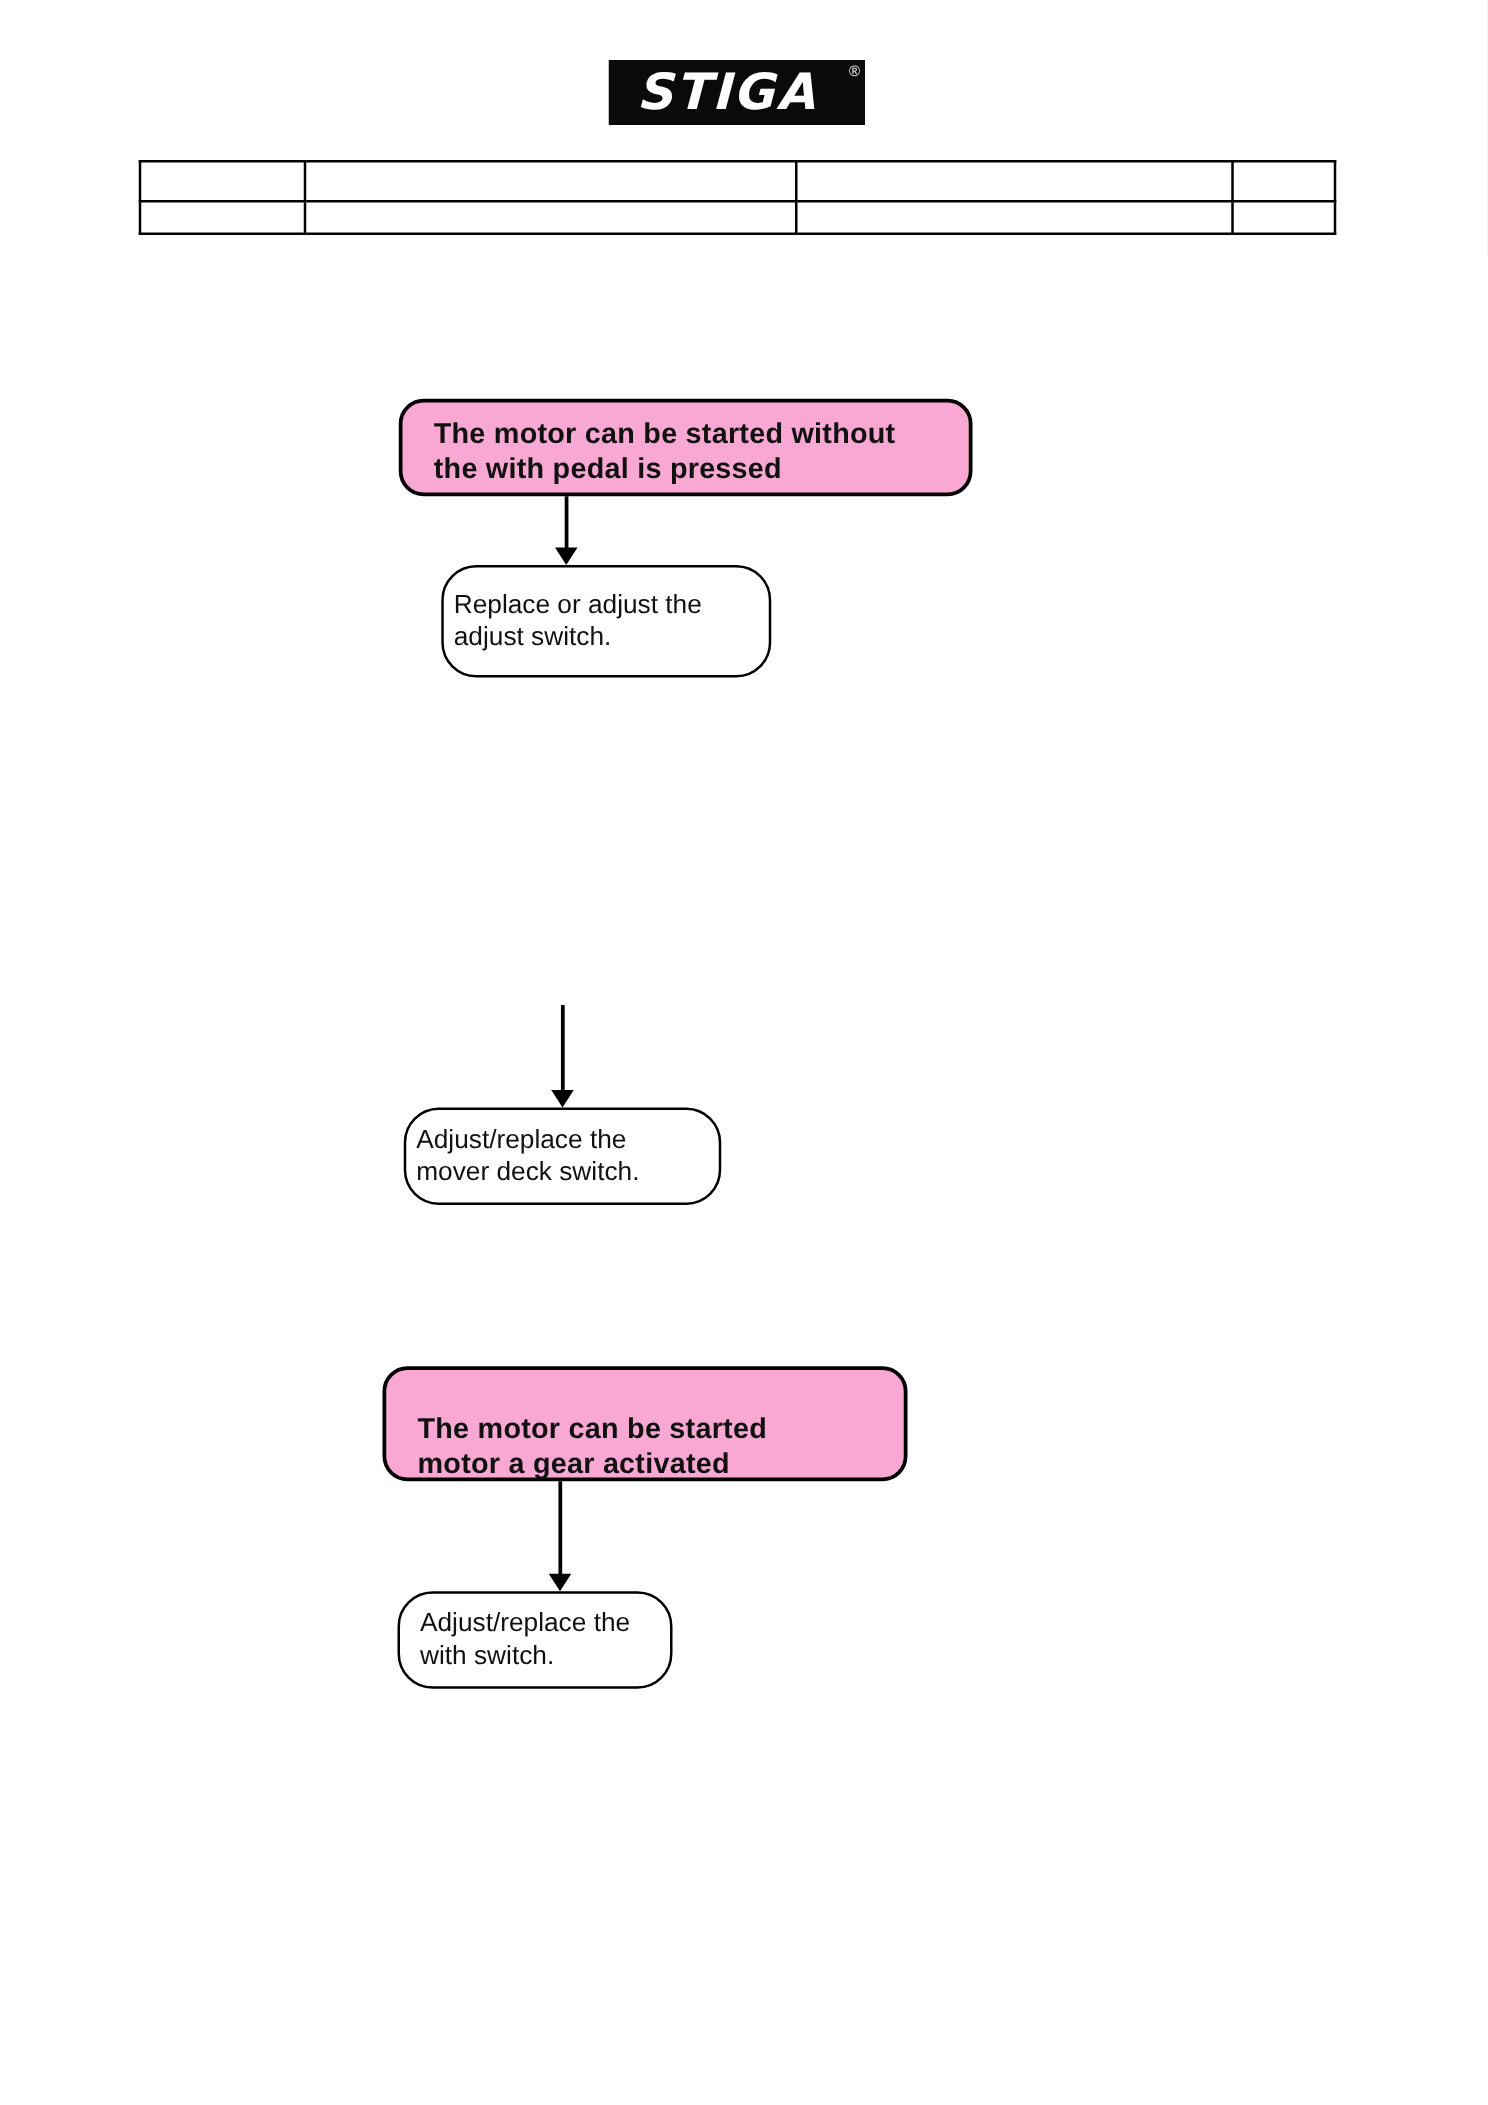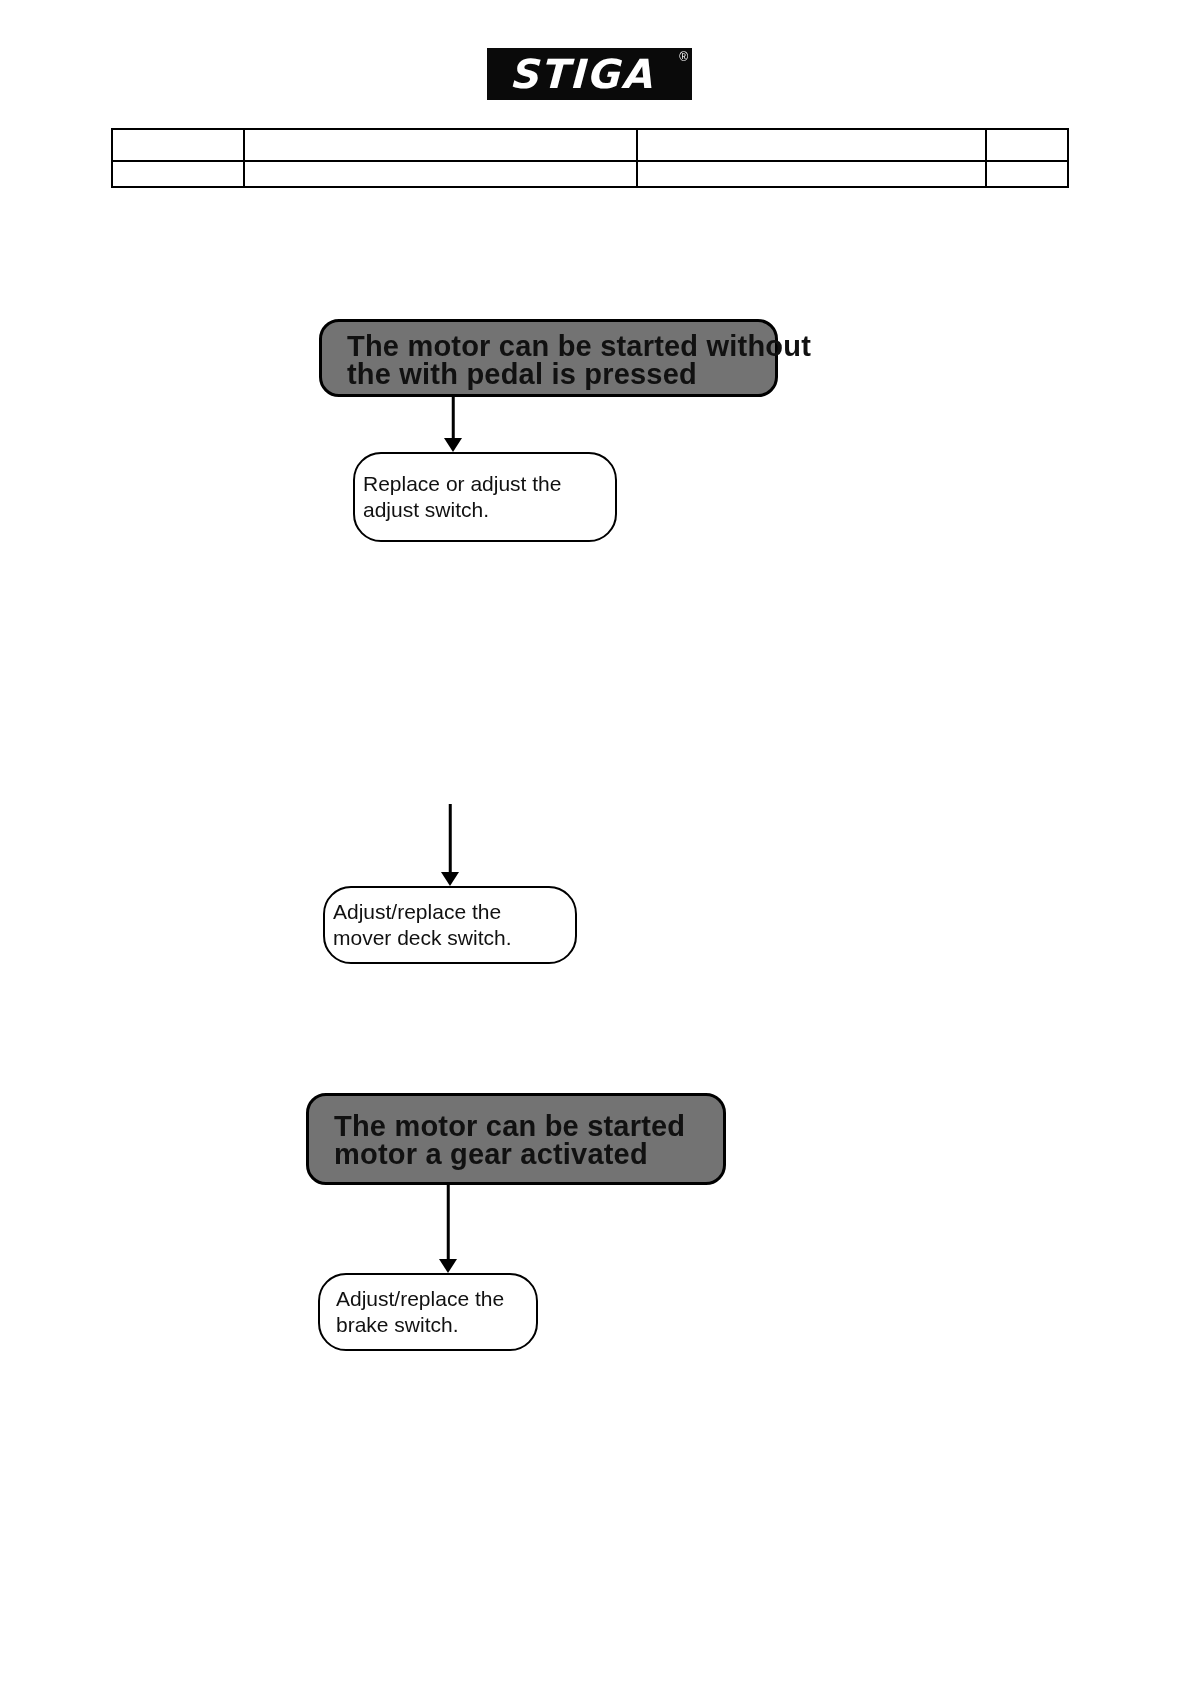--- a/index.html
+++ b/index.html
@@ -61,25 +61,25 @@
   .header-table tr.row-2 td { height: 24px; }
   .col-1 { width: 130px; }
   .col-2 { width: 391px; }
   .col-3 { width: 347px; }
   .col-4 { width: 80px; }
 
   
   .problem-box {
     position: absolute;
     box-sizing: border-box;
-    background: #737373;
+    background: #f9a8d4;
     border: 3.5px solid #000000;
     border-radius: 20px;
     font-weight: bold;
-    font-size: 29px;
+    font-size: 23px;
     line-height: 28px;
     padding: 10px 8px 0 25px;
     letter-spacing: 0.2px;
   }
   .solution-box {
     position: absolute;
     box-sizing: border-box;
     background: #ffffff;
     border: 2.5px solid #000000;
     border-radius: 28px;
@@ -156,26 +156,26 @@
 
   <div class="flow-arrow" style="left:441px; top:804px; height:82px;">
     <div class="arrow-line"></div>
     <div class="arrow-head"></div>
   </div>
   <div class="solution-box" style="left:323px; top:886px; width:254px; height:78px;">
     <span class="line">Adjust/replace the</span>
     <span class="line">mover deck switch.</span>
   </div>
 
-  <div class="problem-box" style="left:306px; top:1093px; width:420px; height:92px; padding-top:16px;">
+  <div class="problem-box" style="left:306px; top:1093px; width:420px; height:92px; padding-top:32px;">
     <span class="line">The motor can be started</span>
     <span class="line">motor a gear activated</span>
   </div>
   <div class="flow-arrow" style="left:439px; top:1185px; height:88px;">
     <div class="arrow-line"></div>
     <div class="arrow-head"></div>
   </div>
   <div class="solution-box" style="left:318px; top:1273px; width:220px; height:78px; padding-left:16px;">
     <span class="line">Adjust/replace the</span>
-    <span class="line">brake switch.</span>
+    <span class="line">with switch.</span>
   </div>
 
 </div>
 
 </body></html>

